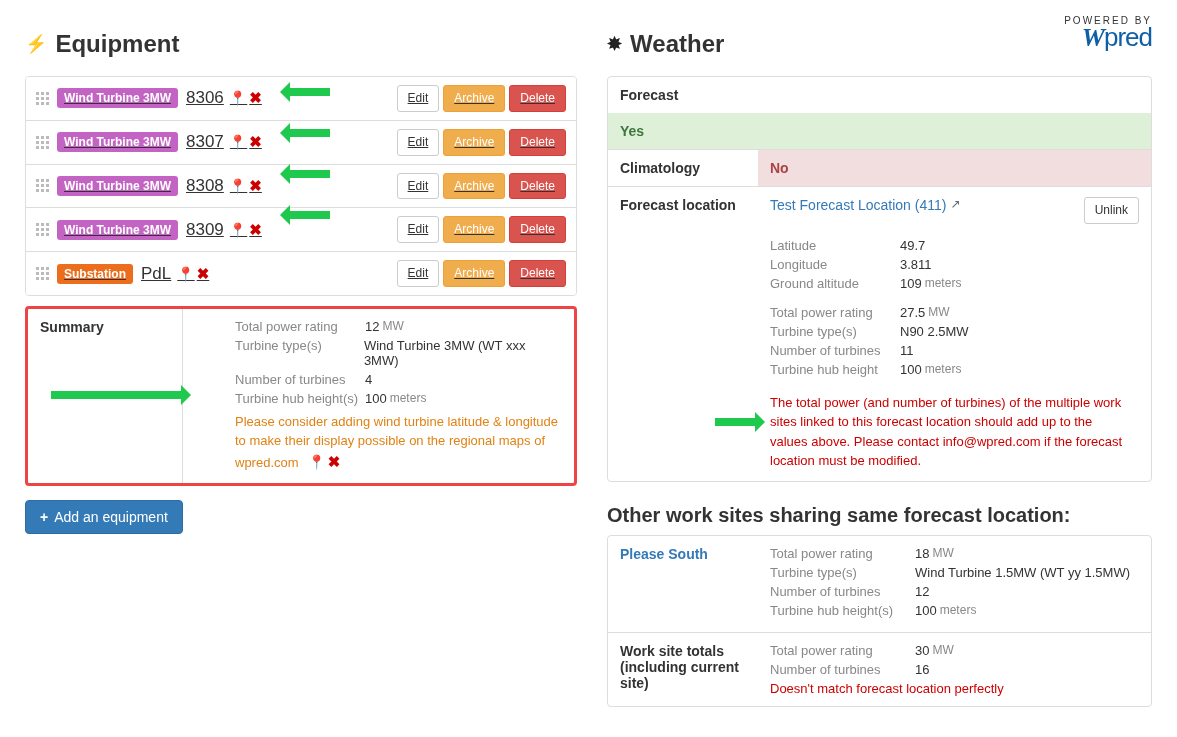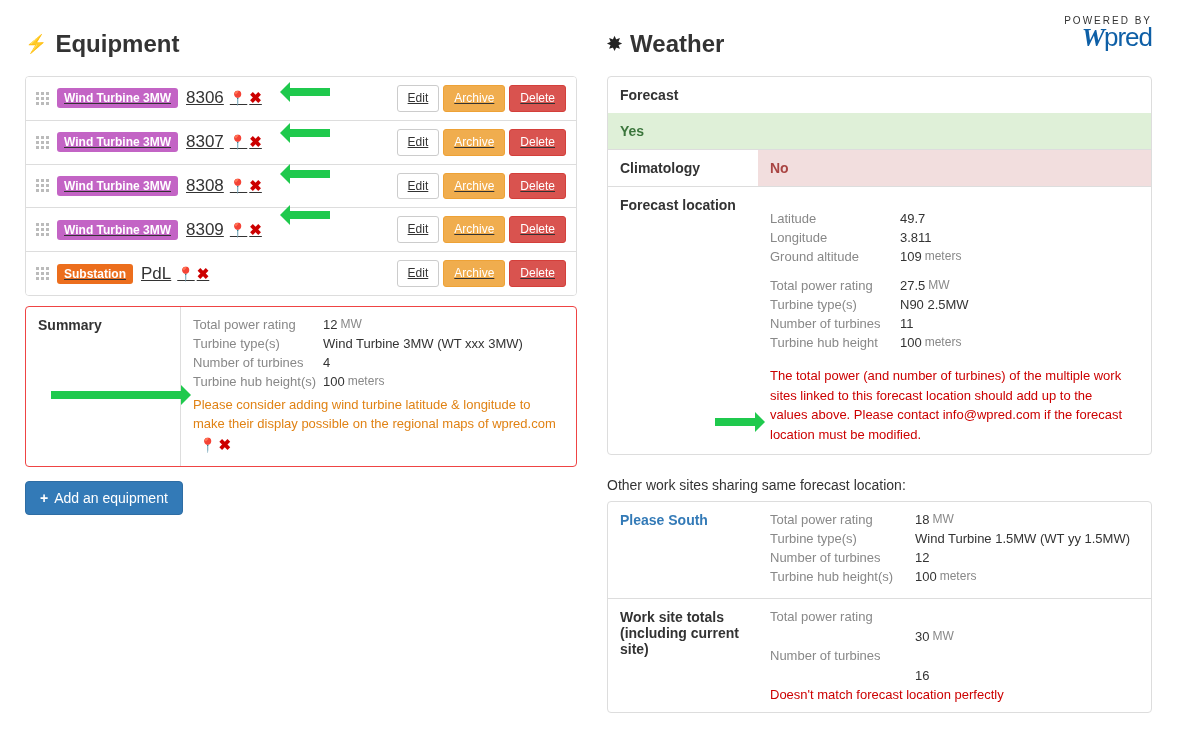--- a/index.html
+++ b/index.html
@@ -104,21 +104,21 @@
     border-radius: 4px;
     cursor: pointer;
     display: inline-flex;
     align-items: center;
     gap: 6px;
     margin-top: 14px;
   }
   .plus { font-weight: bold; }
 
   
-  .two-col-panel { border: 1px solid #ef4444; border-radius: 4px; margin-top: 10px; display: flex; }
+  .two-col-panel { border: 3px solid #ef4444; border-radius: 4px; margin-top: 10px; display: flex; gap: 40px; }
   .two-col-panel .label-cell {
     width: 155px;
     padding: 10px 12px;
     font-weight: 700;
     border-right: 1px solid #ddd;
   }
   .two-col-panel .value-cell { flex: 1; padding: 10px 12px; }
   .kv-row { display: flex; margin-bottom: 4px; font-size: 13px; }
   .kv-row .k { width: 130px; color: #888; }
   .kv-row .v { color: #333; }
@@ -167,30 +167,30 @@
   .bg-red { background:#f2dede; color:#a94442; }
 
   .fc-link { color:#337ab7; cursor:pointer; }
   .ext-icon { font-size:12px; color:#666; margin-left:4px; }
 
   .fc-sub { margin-top:14px; }
   .fc-sub .kv-row .k { width:130px; }
 
   .red-note { color:#cc0000; font-size:13px; margin-top:16px; line-height:1.5; max-width:360px; }
 
-  .subhead { font-weight:400; margin:22px 0 8px 0; font-size:14px; }
+  .subhead { font-weight:700; margin:22px 0 8px 0; font-size:20px; }
 
   .site-panel { border:1px solid #ddd; border-radius:4px; }
   .site-row { display:flex; border-top:1px solid #ddd; }
   .site-row:first-child { border-top:none; }
   .site-row .c1 { width:150px; padding:10px 12px; font-weight:700; }
   .site-row .c2 { flex:1; padding:10px 12px; }
   .site-link { color:#337ab7; cursor:pointer; font-weight:700; }
   .warn-red { color:#cc0000; }
-  .val-red { color:#cc0000;margin-top:20px; }
+  .val-red { color:#cc0000; }
 </style>
 </head>
 <body>
 
 <div class="logo-wrap">
   <div class="powered-by">POWERED BY</div>
   <div class="logo"><span class="w">W</span>pred</div>
 </div>
 
 <div class="columns">
@@ -374,20 +374,25 @@
         <div class="w-label">Forecast</div>
         <div class="w-val bg-green">Yes</div>
       </div>
       <div class="w-row">
         <div class="w-label">Climatology</div>
         <div class="w-val bg-red">No</div>
       </div>
       <div class="w-row">
         <div class="w-label">Forecast location</div>
         <div class="w-val" style="font-weight:400; position:relative;">
+          <div style="display:flex; align-items:flex-start;">
+            <span class="fc-link">Test Forecast Location (411)</span>
+            <span class="ext-icon">↗</span>
+            <span class="btn btn-default" style="margin-left:auto;">Unlink</span>
+          </div>
 
           <div class="fc-sub">
             <div class="kv-row">
                 <span class="k">Latitude</span>
                 <span class="v">49.7</span>
               </div>
             <div class="kv-row">
                 <span class="k">Longitude</span>
                 <span class="v">3.811</span>
               </div>

